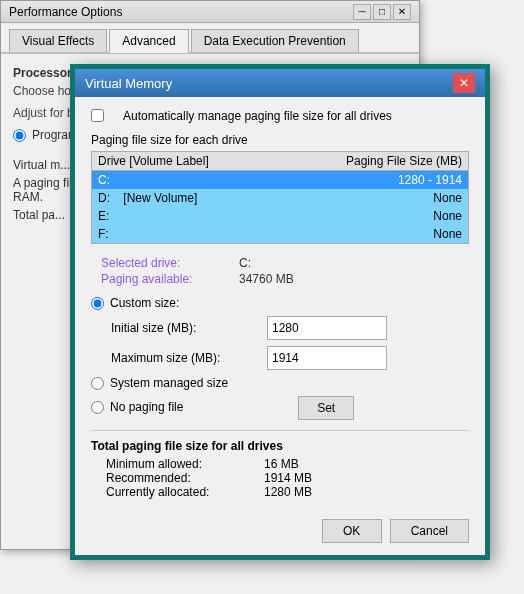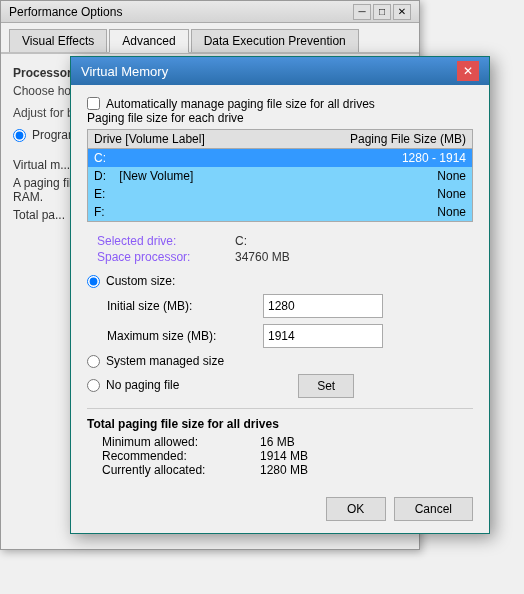--- a/index.html
+++ b/index.html
@@ -107,25 +107,25 @@
     }
 
     .perf-virtual-section {
       margin-top: 16px;
       font-size: 12px;
     }
 
     
     .vm-dialog {
       position: absolute;
-      top: 56px;
+      top: 64px;
       left: 70px;
       width: 420px;
       background: #f0f0f0;
-      border: 1px solid #0f766e;
+      border: 5px solid #0f766e;
       box-shadow: 4px 4px 16px rgba(0,0,0,0.4);
       z-index: 10;
     }
 
     .vm-title-bar {
       background: linear-gradient(to bottom, #4a90d9, #2c6fad);
       height: 28px;
       display: flex;
       align-items: center;
       padding: 0 10px;
@@ -151,21 +151,22 @@
       justify-content: center;
     }
 
     .vm-body {
       padding: 12px 16px;
     }
 
     .vm-checkbox-row {
       display: flex;
       align-items: flex-start;
-      gap: 6px;
+      gap: 19px;
+      margin-bottom: 10px;
       font-size: 12px;
     }
 
     .vm-checkbox-row input[type=checkbox] {
       width: 13px;
       height: 13px;
     }
 
     .vm-section-label {
       font-size: 12px;
@@ -369,21 +370,21 @@
       </div>
       <div class="vm-table-row">
         <span class="col-drive">F:</span>
         <span class="col-paging">None</span>
       </div>
     </div>
 
     <div class="vm-info-grid">
       <span class="vm-info-label">Selected drive:</span>
       <span class="vm-info-value">C:</span>
-      <span class="vm-info-label">Space processor:</span>
+      <span class="vm-info-label">Paging available:</span>
       <span class="vm-info-value">34760 MB</span>
     </div>
 
     <div class="vm-radio-section">
       <div class="vm-radio-row">
         <input type="radio" name="sizetype" checked="" style="">
         <span>Custom size:</span>
       </div>
       <div class="vm-size-grid">
         <span>Initial size (MB):</span>

